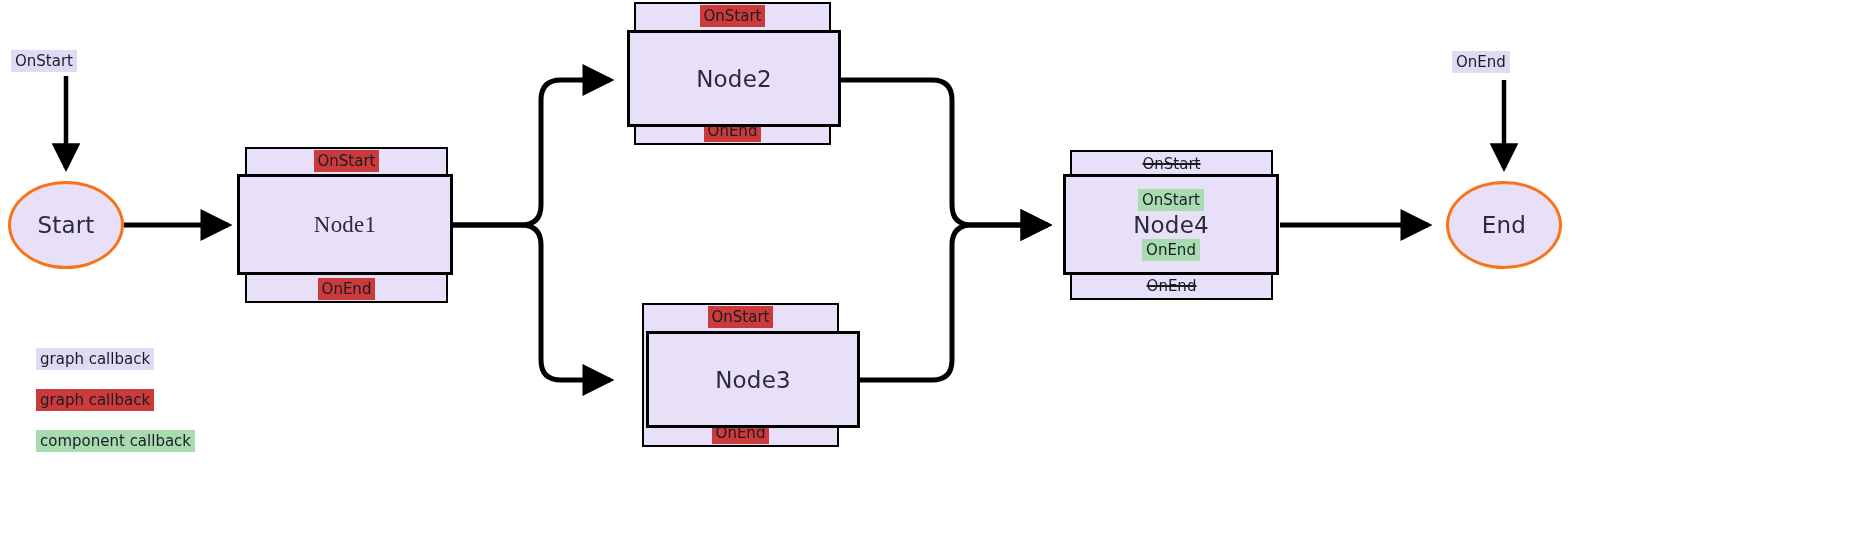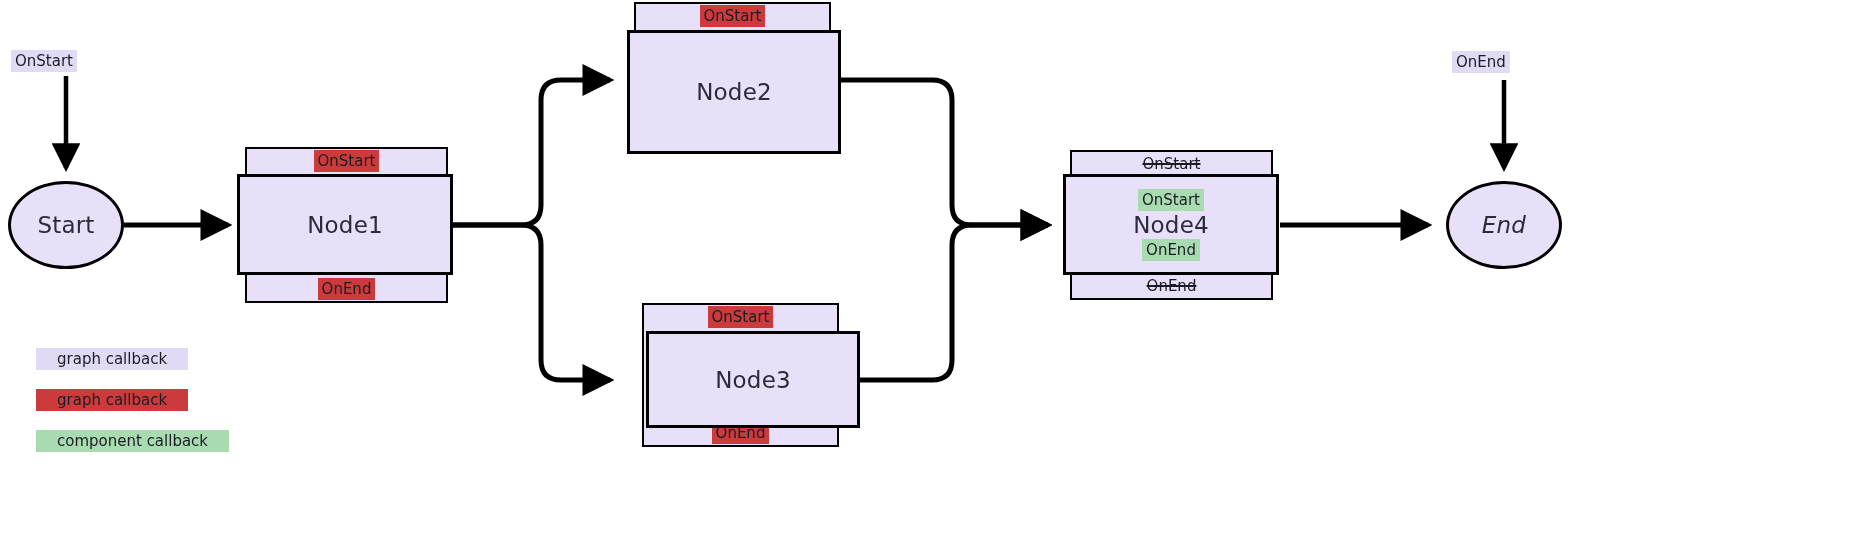--- a/index.html
+++ b/index.html
@@ -24,21 +24,21 @@
     left: 0;
     top: 0;
     width: 1856px;
     height: 544px;
   }
 
   
   .ellipse-node {
     position: absolute;
     background: #e8e0f8;
-    border: 3px solid #000000;
+    border: 3px solid #f97316;
     border-radius: 50%;
     display: flex;
     align-items: center;
     justify-content: center;
     box-sizing: border-box;
   }
   .ellipse-label {
     font-size: 23px;
     color: #2b2b3a;
     letter-spacing: .2px;
@@ -123,21 +123,21 @@
     left: 36px;
     top: 348px;
   }
   .legend-row {
     margin-bottom: 19px;
   }
   .legend-chip {
     display: inline-block;
     font-size: 15px;
     line-height: 20px;
-    padding: 1px 21px;
+    padding: 1px 4px;
     color: #1b1b26;
     white-space: nowrap;
   }
 </style>
 </head>
 <body>
 
 <div id="canvas">
 
   <svg id="edges" viewBox="0 0 1856 544" xmlns="http://www.w3.org/2000/svg">
@@ -165,40 +165,40 @@
   </svg>
 
   <div class="graph-cb-label" style="left:11px; top:50px;">OnStart</div>
 
   <div class="graph-cb-label" style="left:1452px; top:51px;">OnEnd</div>
 
   <div class="ellipse-node" style="left:8px; top:181px; width:116px; height:88px;">
     <span class="ellipse-label">Start</span>
   </div>
 
-  <div class="ellipse-node" style="left:1446px; top:181px; width:116px; height:88px;font-style:italic;">
+  <div class="ellipse-node" style="left:1446px; top:181px; width:116px; height:88px;">
     <span class="ellipse-label">End</span>
   </div>
 
   <div class="node-group" style="left:0px; top:0px;">
     <div class="back-box" style="left:245px; top:147px; width:203px; height:156px;">
       <span class="cb cb-node back-top">OnStart</span>
       <span class="cb cb-node back-bottom">OnEnd</span>
     </div>
-    <div class="front-box" style="left:237px; top:174px; width:216px; height:101px;">
+    <div class="front-box" style="left:237px; top:174px; width:216px; height:101px;font-family:Liberation Serif, serif;">
       <span class="node-title">Node1</span>
     </div>
   </div>
 
   <div class="node-group" style="left:0px; top:0px;">
     <div class="back-box" style="left:634px; top:2px; width:197px; height:143px;">
       <span class="cb cb-node back-top">OnStart</span>
       <span class="cb cb-node back-bottom">OnEnd</span>
     </div>
-    <div class="front-box" style="left:627px; top:30px; width:214px; height:124px;">
+    <div class="front-box" style="left:627px; top:30px; width:214px; height:97px;">
       <span class="node-title">Node2</span>
     </div>
   </div>
 
   <div class="node-group" style="left:0px; top:0px;">
     <div class="back-box" style="left:642px; top:303px; width:197px; height:144px;">
       <span class="cb cb-node back-top">OnStart</span>
       <span class="cb cb-node back-bottom">OnEnd</span>
     </div>
     <div class="front-box" style="left:646px; top:331px; width:214px; height:97px;">

